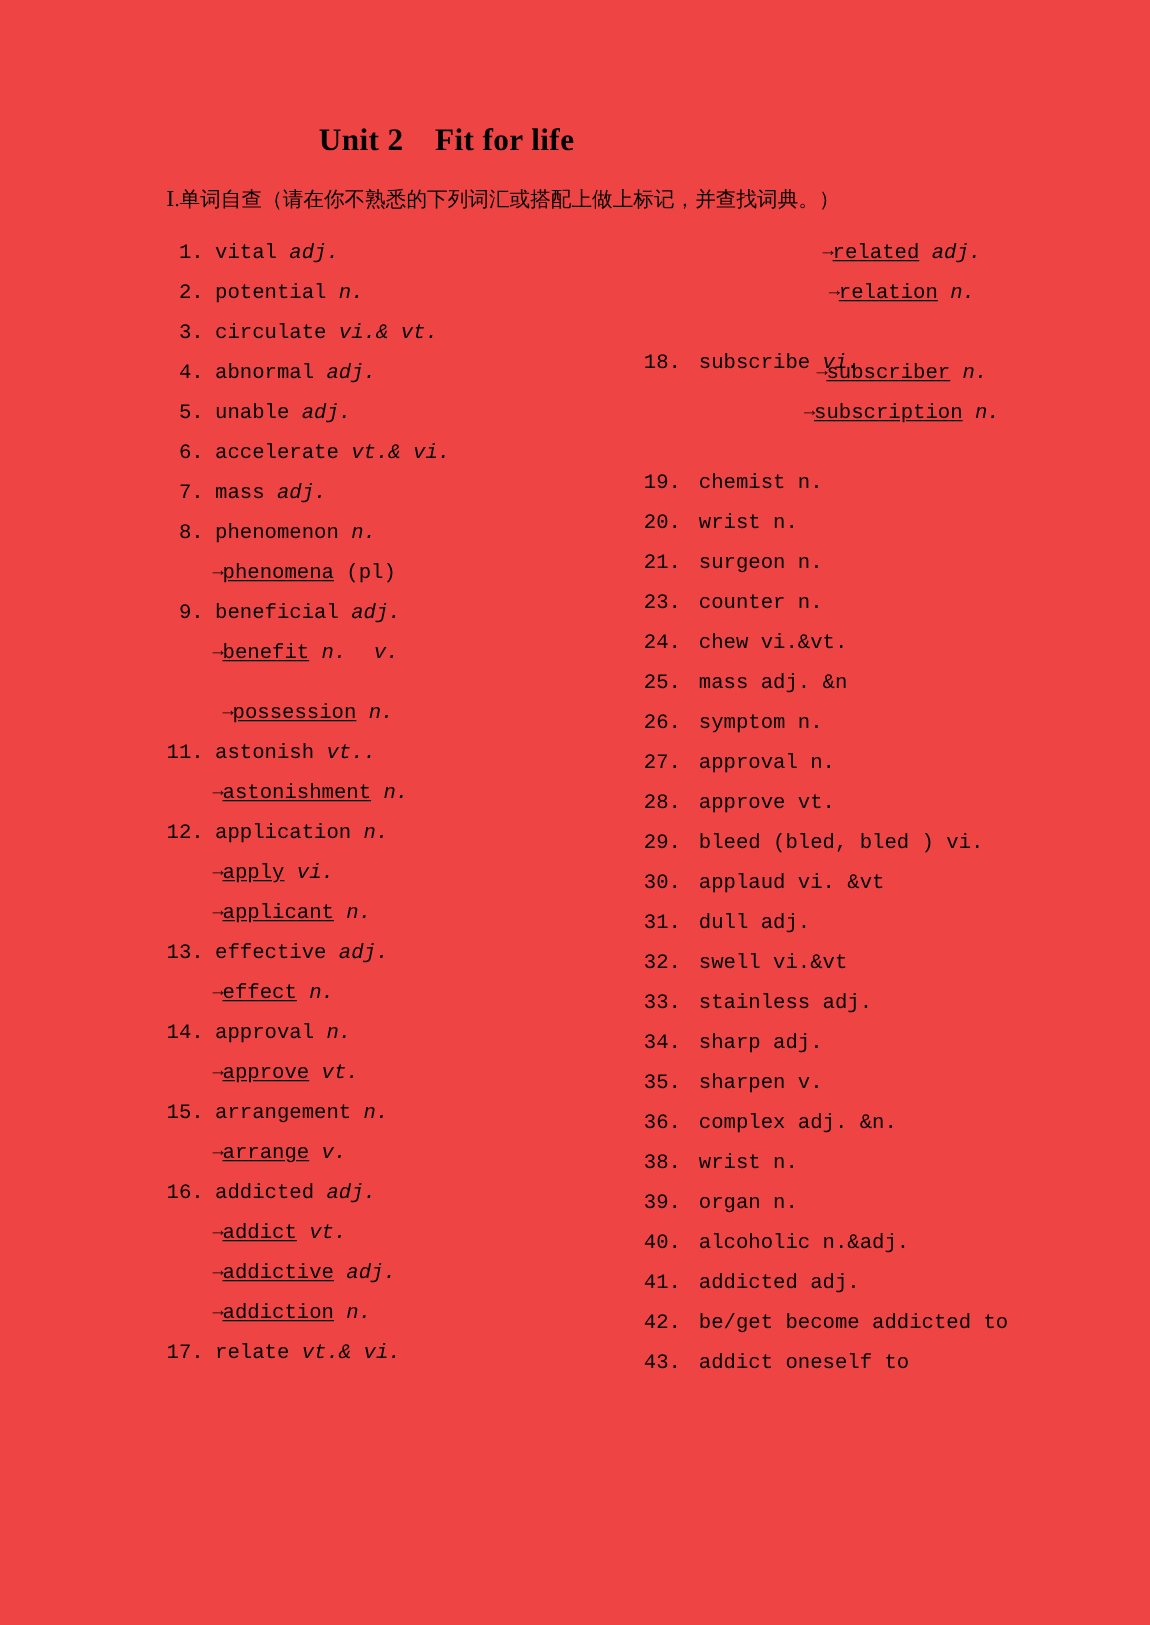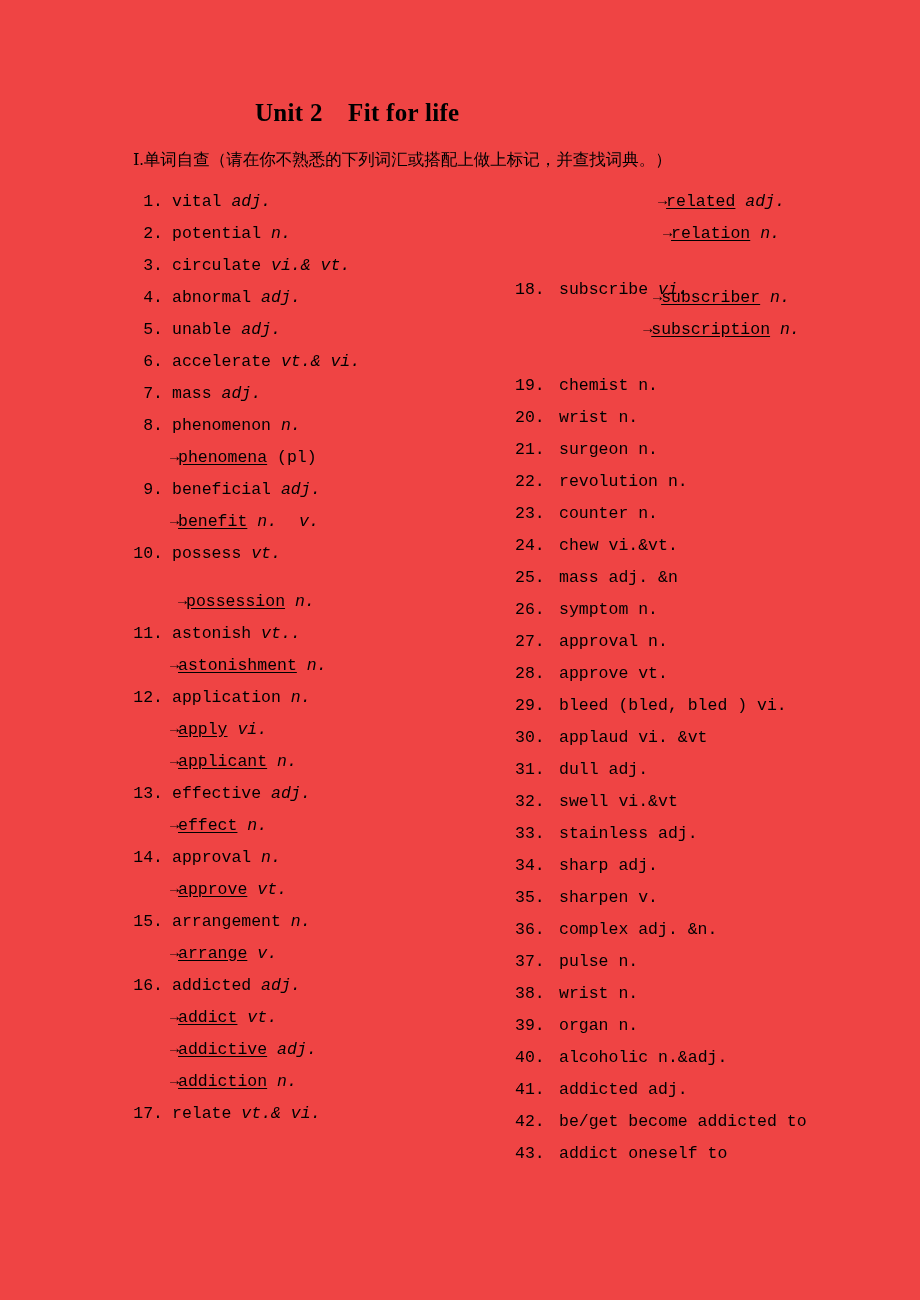--- a/index.html
+++ b/index.html
@@ -120,21 +120,20 @@
       <div class="row"><span class="num">2.</span><span class="term">potential</span><span class="pos-i"> n.</span></div>
       <div class="row"><span class="num">3.</span><span class="term">circulate</span><span class="pos-i"> vi.&amp; vt.</span></div>
       <div class="row"><span class="num">4.</span><span class="term">abnormal</span><span class="pos-i"> adj.</span></div>
       <div class="row"><span class="num">5.</span><span class="term">unable</span><span class="pos-i"> adj.</span></div>
       <div class="row"><span class="num">6.</span><span class="term">accelerate</span><span class="pos-i"> vt.&amp; vi.</span></div>
       <div class="row"><span class="num">7.</span><span class="term">mass</span><span class="pos-i"> adj.</span></div>
       <div class="row"><span class="num">8.</span><span class="term">phenomenon</span><span class="pos-i"> n.</span></div>
       <div class="subrow"><span class="arrow">→</span><span class="uline">phenomena</span><span class="pos-u"> (pl)</span></div>
       <div class="row"><span class="num">9.</span><span class="term">beneficial</span><span class="pos-i"> adj.</span></div>
       <div class="subrow"><span class="arrow">→</span><span class="uline">benefit</span><span class="pos-i"> n.</span><span class="gap-wide"></span><span class="pos-i">v.</span></div>
-      <div class="row"><span class="num">10.</span><span class="term">possess</span><span class="pos-i"> vt.</span></div>
       <div class="subrow indent-more"><span class="arrow">→</span><span class="uline">possession</span><span class="pos-i"> n.</span></div>
       <div class="row"><span class="num">11.</span><span class="term">astonish</span><span class="pos-i"> vt..</span></div>
       <div class="subrow"><span class="arrow">→</span><span class="uline">astonishment</span><span class="pos-i"> n.</span></div>
       <div class="row"><span class="num">12.</span><span class="term">application</span><span class="pos-i"> n.</span></div>
       <div class="subrow"><span class="arrow">→</span><span class="uline">apply</span><span class="pos-i"> vi.</span></div>
       <div class="subrow"><span class="arrow">→</span><span class="uline">applicant</span><span class="pos-i"> n.</span></div>
       <div class="row"><span class="num">13.</span><span class="term">effective</span><span class="pos-i"> adj.</span></div>
       <div class="subrow"><span class="arrow">→</span><span class="uline">effect</span><span class="pos-i"> n.</span></div>
       <div class="row"><span class="num">14.</span><span class="term">approval</span><span class="pos-i"> n.</span></div>
       <div class="subrow"><span class="arrow">→</span><span class="uline">approve</span><span class="pos-i"> vt.</span></div>
@@ -149,36 +148,34 @@
 
   <div class="col col-right" id="col-right">
       <div class="subrow"><span class="arrow">→</span><span class="uline">related</span><span class="pos-i"> adj.</span></div>
       <div class="subrow"><span class="arrow">→</span><span class="uline">relation</span><span class="pos-i"> n.</span></div>
       <div class="row"><span class="num">18.</span><span class="term">subscribe</span><span class="pos-i"> vi.</span></div>
       <div class="subrow"><span class="arrow">→</span><span class="uline">subscriber</span><span class="pos-i"> n.</span></div>
       <div class="subrow"><span class="arrow">→</span><span class="uline">subscription</span><span class="pos-i"> n.</span></div>
       <div class="row"><span class="num">19.</span><span class="term">chemist</span><span class="pos-u"> n.</span></div>
       <div class="row"><span class="num">20.</span><span class="term">wrist</span><span class="pos-u"> n.</span></div>
       <div class="row"><span class="num">21.</span><span class="term">surgeon</span><span class="pos-u"> n.</span></div>
-      <div class="row"><span class="num">22.</span><span class="term">revolution</span><span class="pos-u"> n.</span></div>
       <div class="row"><span class="num">23.</span><span class="term">counter</span><span class="pos-u"> n.</span></div>
       <div class="row"><span class="num">24.</span><span class="term">chew</span><span class="pos-u"> vi.&amp;vt.</span></div>
       <div class="row"><span class="num">25.</span><span class="term">mass</span><span class="pos-u"> adj. &amp;n</span></div>
       <div class="row"><span class="num">26.</span><span class="term">symptom</span><span class="pos-u"> n.</span></div>
       <div class="row"><span class="num">27.</span><span class="term">approval</span><span class="pos-u"> n.</span></div>
       <div class="row"><span class="num">28.</span><span class="term">approve</span><span class="pos-u"> vt.</span></div>
       <div class="row"><span class="num">29.</span><span class="term">bleed (bled, bled )</span><span class="pos-u"> vi.</span></div>
       <div class="row"><span class="num">30.</span><span class="term">applaud</span><span class="pos-u"> vi. &amp;vt</span></div>
       <div class="row"><span class="num">31.</span><span class="term">dull</span><span class="pos-u"> adj.</span></div>
       <div class="row"><span class="num">32.</span><span class="term">swell</span><span class="pos-u"> vi.&amp;vt</span></div>
       <div class="row"><span class="num">33.</span><span class="term">stainless</span><span class="pos-u"> adj.</span></div>
       <div class="row"><span class="num">34.</span><span class="term">sharp</span><span class="pos-u"> adj.</span></div>
       <div class="row"><span class="num">35.</span><span class="term">sharpen</span><span class="pos-u"> v.</span></div>
       <div class="row"><span class="num">36.</span><span class="term">complex</span><span class="pos-u"> adj. &amp;n.</span></div>
-      <div class="row"><span class="num">37.</span><span class="term">pulse</span><span class="pos-u"> n.</span></div>
       <div class="row"><span class="num">38.</span><span class="term">wrist</span><span class="pos-u"> n.</span></div>
       <div class="row"><span class="num">39.</span><span class="term">organ</span><span class="pos-u"> n.</span></div>
       <div class="row"><span class="num">40.</span><span class="term">alcoholic</span><span class="pos-u"> n.&amp;adj.</span></div>
       <div class="row"><span class="num">41.</span><span class="term">addicted</span><span class="pos-u"> adj.</span></div>
       <div class="row"><span class="num">42.</span><span class="term">be/get become addicted to</span></div>
       <div class="row"><span class="num">43.</span><span class="term">addict oneself to</span></div>
     </div>
 
 </div>
 

